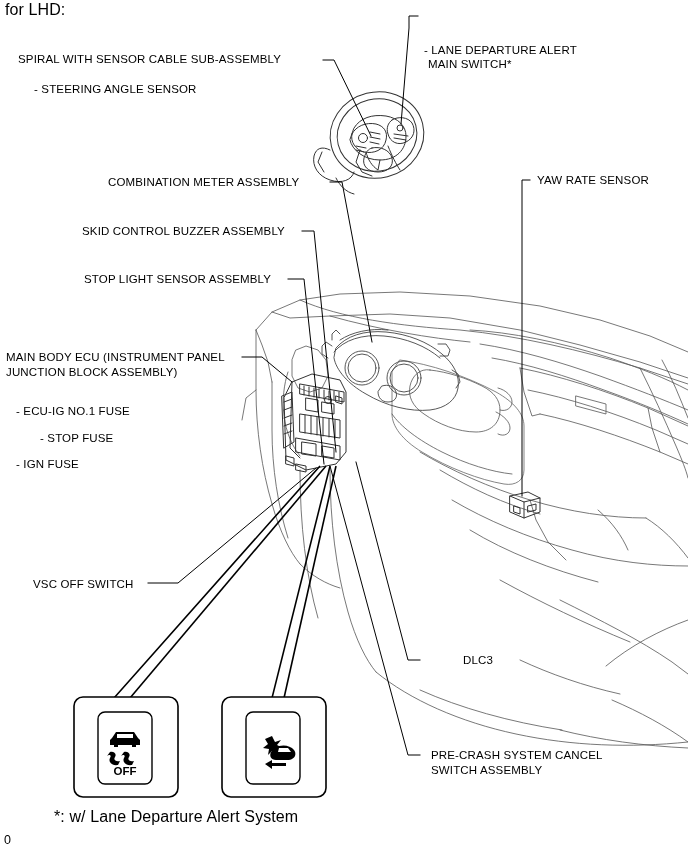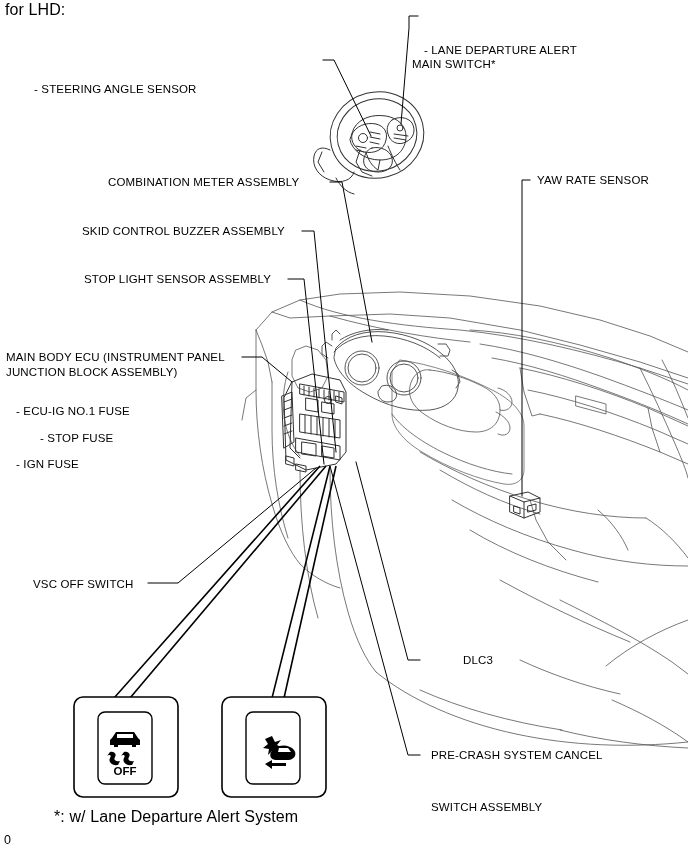--- a/index.html
+++ b/index.html
@@ -248,27 +248,28 @@
         <path d="M275,748 C281,744 290,745 294,750 C297,754 295,759 289,760 L276,760 C271,760 269,756 271,752 Z"></path>
         <path d="M279,748 L288,748 L291,752 L278,752 Z" fill="#ffffff"></path>
 
         <path d="M265,764 L272,760 L272,763 L286,763 L286,766 L272,766 L272,769 Z"></path>
       </g>
     </g>
   </svg>
 
   <div class="lbl mixed" style="left:5px; top:3px;">for LHD:</div>
 
+  <div class="lbl" style="left:18px; top:52px;">SPIRAL WITH SENSOR CABLE SUB-ASSEMBLY</div>
 
   <div class="lbl" style="left:22px; top:82px;margin-left:12px;">- STEERING ANGLE SENSOR</div>
 
 
   <div class="lbl" style="left:424px; top:43px;">- LANE DEPARTURE ALERT</div>
 
-  <div class="lbl" style="left:412px; top:57px;">MAIN SWITCH*</div>
+  <div class="lbl" style="left:428px; top:57px;">MAIN SWITCH*</div>
 
   <div class="lbl" style="left:537px; top:173px;">YAW RATE SENSOR</div>
 
   <div class="lbl" style="left:108px; top:175px;">COMBINATION METER ASSEMBLY</div>
 
   <div class="lbl" style="left:82px; top:224px;">SKID CONTROL BUZZER ASSEMBLY</div>
 
   <div class="lbl" style="left:84px; top:272px;">STOP LIGHT SENSOR ASSEMBLY</div>
 
   <div class="lbl" style="left:6px; top:350px;">MAIN BODY ECU (INSTRUMENT PANEL</div>
@@ -280,19 +281,19 @@
   <div class="lbl" style="left:16px; top:431px;margin-left:24px;">- STOP FUSE</div>
 
   <div class="lbl" style="left:16px; top:457px;">- IGN FUSE</div>
 
   <div class="lbl" style="left:33px; top:577px;">VSC OFF SWITCH</div>
 
   <div class="lbl" style="left:431px; top:653px;padding-left:32px;">DLC3</div>
 
   <div class="lbl" style="left:431px; top:748px;">PRE-CRASH SYSTEM CANCEL</div>
 
-  <div class="lbl" style="left:431px; top:800px;">SWITCH ASSEMBLY</div>
+  <div class="lbl" style="left:431px; top:763px;">SWITCH ASSEMBLY</div>
 
   <div class="lbl mixed" style="left:22px; top:810px;margin-left:32px;">*: w/ Lane Departure Alert System</div>
 
   <div class="lbl pagenum" style="left:4px; top:833px;">0</div>
 
 </div>
 
 </body></html>

